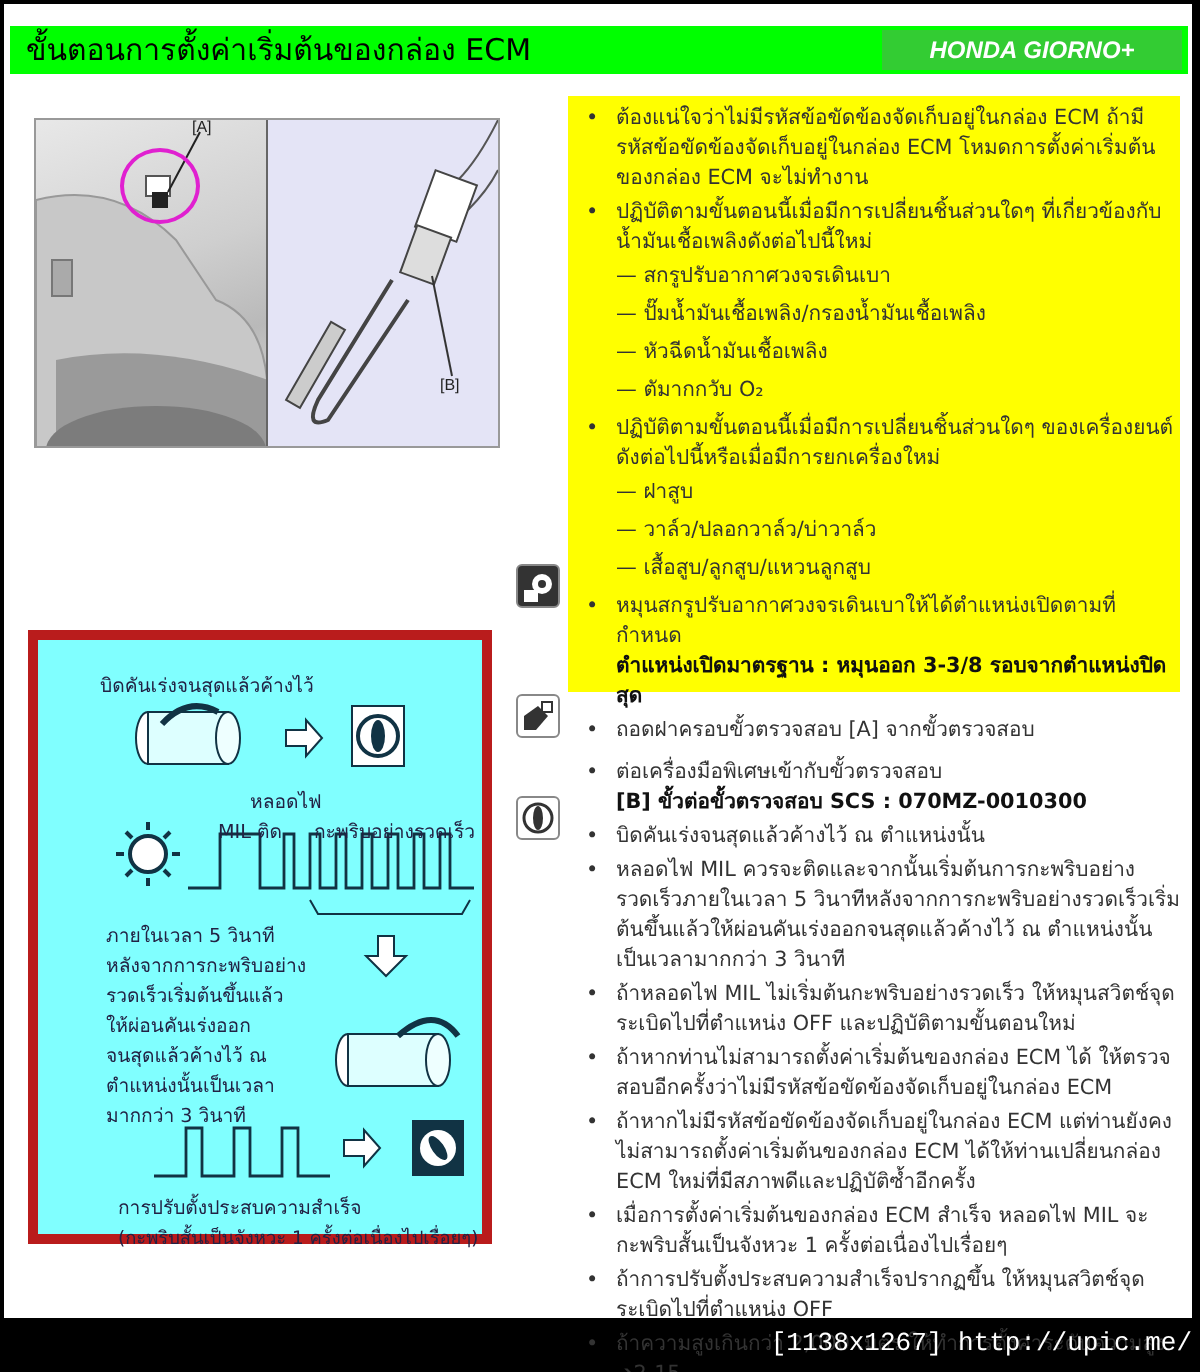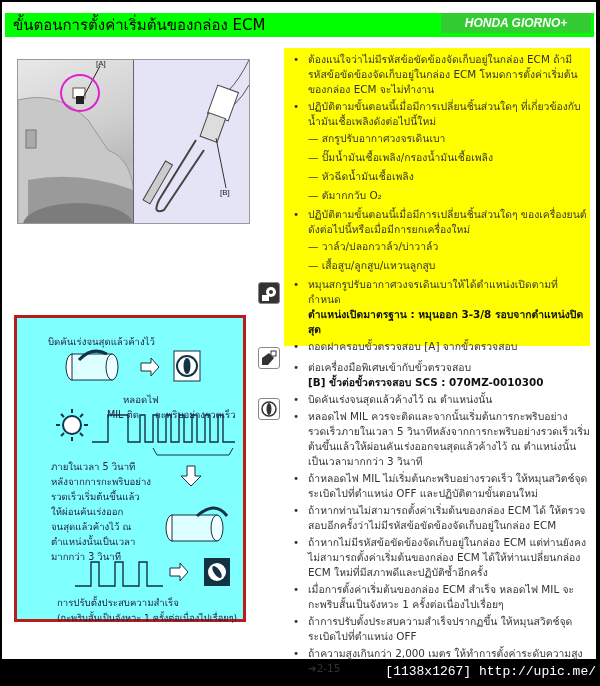--- a/index.html
+++ b/index.html
@@ -3,21 +3,21 @@
 <meta charset="utf-8">
 <style>
   * { box-sizing: border-box; margin: 0; padding: 0; }
   html, body { width: 600px; height: 686px; background: #000; overflow: hidden; }
   body { font-family: "DejaVu Sans", "Liberation Sans", sans-serif; position: relative; }
 
   .page { position: absolute; left: 2px; top: 2px; width: 594px; height: 657px; background: #fff; }
 
   .header {
     position: absolute; left: 3px; top: 11px; width: 589px; height: 24px;
-    background: #00ff00; display: flex; align-items: flex-start;
+    background: #00ff00; display: flex; align-items: center;
   }
   .header-title { font-size: 15px; color: #000; padding-left: 8px; flex: 1; white-space: nowrap; }
   .header-brand {
     width: 150px; height: 20px; background: #33cc33; color: #fff;
     font-style: italic; font-weight: bold; font-size: 12px;
     display: flex; align-items: center; justify-content: center;
     margin-right: 3px; font-family: "Liberation Sans", sans-serif;
   }
 
   .photo-panel {
@@ -41,21 +41,21 @@
   .bold { font-weight: bold; color: #111; }
 
   .side-icon {
     position: absolute; left: 256px; width: 22px; height: 22px;
     border: 1px solid #888; border-radius: 3px; background: #fff;
     display: flex; align-items: center; justify-content: center;
   }
 
   .cyan-panel {
     position: absolute; left: 12px; top: 313px; width: 232px; height: 307px;
-    background: #80ffff; border: 3px solid #b91c1c;
+    background: #80ffff; border: 5px solid #b91c1c;
   }
   .cyan-text { position: absolute; font-size: 9.6px; color: #224; line-height: 14.5px; white-space: nowrap; }
 
   .watermark {
     position: absolute; right: 4px; top: 664px; color: #fff;
     font-family: Liberation Mono, monospace; font-size: 13px;
   }
 </style>
 </head>
 <body>
@@ -118,20 +118,21 @@
   </div>
 
   <div class="steps">
     <div class="bullet-item">ต้องแน่ใจว่าไม่มีรหัสข้อขัดข้องจัดเก็บอยู่ในกล่อง ECM ถ้ามีรหัสข้อขัดข้องจัดเก็บอยู่ในกล่อง ECM โหมดการตั้งค่าเริ่มต้นของกล่อง ECM จะไม่ทำงาน</div>
     <div class="bullet-item">ปฏิบัติตามขั้นตอนนี้เมื่อมีการเปลี่ยนชิ้นส่วนใดๆ ที่เกี่ยวข้องกับน้ำมันเชื้อเพลิงดังต่อไปนี้ใหม่</div>
     <div class="sub-item">— สกรูปรับอากาศวงจรเดินเบา</div>
     <div class="sub-item">— ปั๊มน้ำมันเชื้อเพลิง/กรองน้ำมันเชื้อเพลิง</div>
     <div class="sub-item">— หัวฉีดน้ำมันเชื้อเพลิง</div>
     <div class="sub-item">— ตัมากกวับ O₂</div>
     <div class="bullet-item">ปฏิบัติตามขั้นตอนนี้เมื่อมีการเปลี่ยนชิ้นส่วนใดๆ ของเครื่องยนต์ดังต่อไปนี้หรือเมื่อมีการยกเครื่องใหม่</div>
+    <div class="sub-item">— ฝาสูบ</div>
     <div class="sub-item">— วาล์ว/ปลอกวาล์ว/บ่าวาล์ว</div>
     <div class="sub-item">— เสื้อสูบ/ลูกสูบ/แหวนลูกสูบ</div>
     <div class="bullet-item">
       <div>หมุนสกรูปรับอากาศวงจรเดินเบาให้ได้ตำแหน่งเปิดตามที่กำหนด</div>
       <div class="bold">ตำแหน่งเปิดมาตรฐาน : หมุนออก 3-3/8 รอบจากตำแหน่งปิดสุด</div>
     </div>
     <div class="bullet-item" style="margin-bottom:6px">ถอดฝาครอบขั้วตรวจสอบ [A] จากขั้วตรวจสอบ</div>
 
     <div class="bullet-item">
       <div>ต่อเครื่องมือพิเศษเข้ากับขั้วตรวจสอบ</div>

